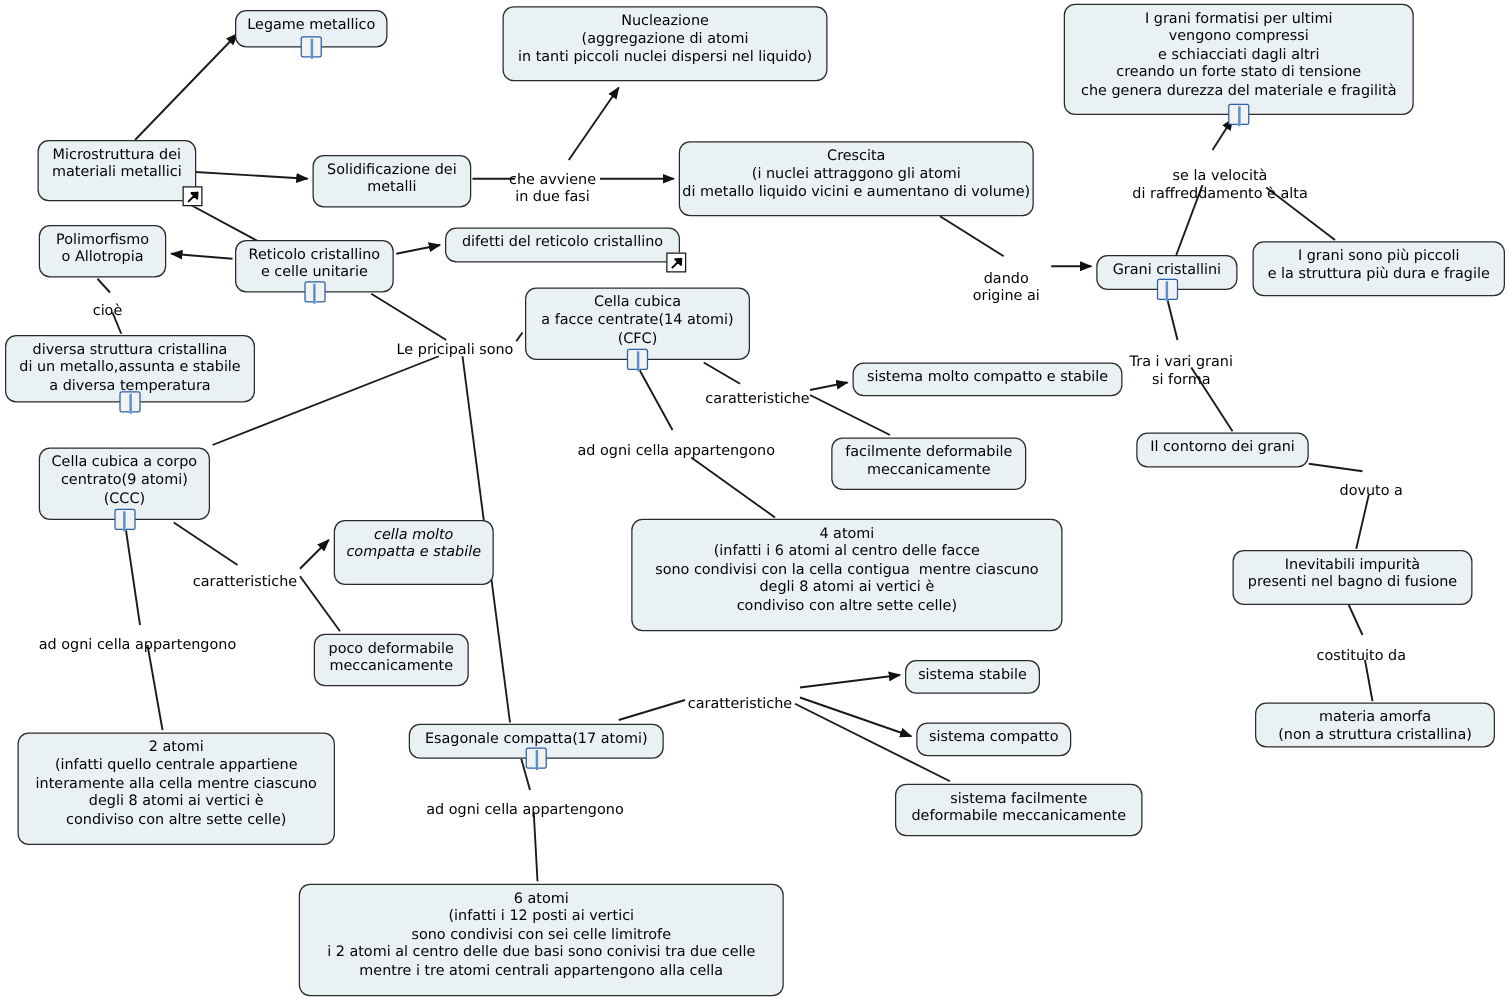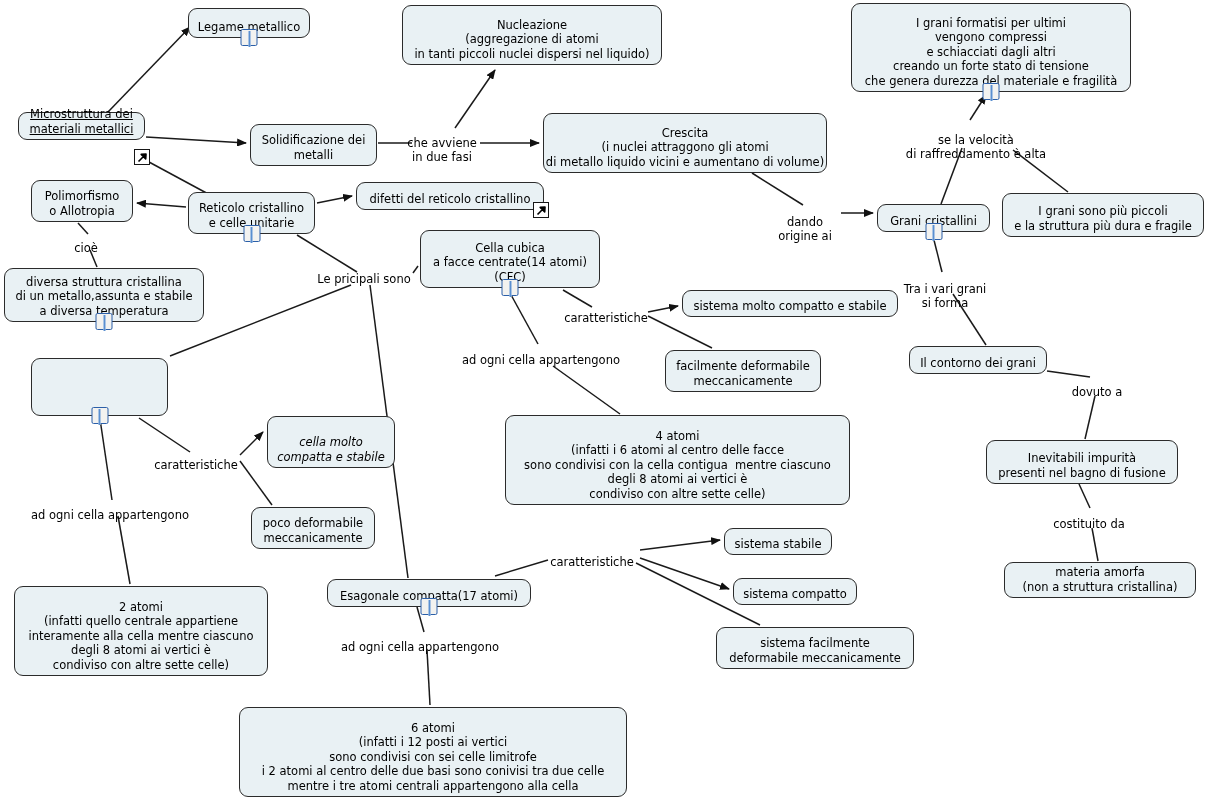--- a/index.html
+++ b/index.html
@@ -26,21 +26,21 @@
     position: absolute;
     box-sizing: border-box;
     background: #e9f1f4;
     border: 1.4px solid #2b2b2b;
     border-radius: 9px;
     color: #000000;
     font-size: 11.5px;
     line-height: 14.4px;
     text-align: center;
     display: flex;
-    align-items: flex-end;
+    align-items: flex-start;
     justify-content: center;
     padding: 3px 8px;
     white-space: pre;
     z-index: 2;
   }
   .node-text { display: block; }
 
   
   .pic-badge {
     position: absolute;
@@ -155,21 +155,21 @@
         <polyline points="118,516 130,584"></polyline>
         <polyline points="495,576 548,560"></polyline>
         <polyline points="640,550 720,540" marker-end="url(#ar)"></polyline>
         <polyline points="640,558 729,589" marker-end="url(#ar)"></polyline>
         <polyline points="636,563 760,625"></polyline>
         <polyline points="417,607 424,632"></polyline>
         <polyline points="427,650 430,705"></polyline>
       </g>
   </svg>
   <div id="node-layer">
-      <div class="node" style="left: 18px; top: 112px; width: 127px; height: 28px; text-decoration: underline;"><span class="node-text">Microstruttura dei
+      <div class="node" style="left: 30px; top: 112px; width: 127px; height: 49px;"><span class="node-text">Microstruttura dei
 materiali metallici</span><span class="link-badge" style="left: 115px; top: 36px;"><svg width="11" height="11" viewBox="0 0 11 11">
             <path d="M1.5,9.5 L8,3 M4.2,2.4 L9,2.1 L8.7,6.9 Z" stroke="#000" stroke-width="1.6" fill="#000" stroke-linejoin="round"></path>
           </svg></span></div>
       <div class="node" style="left: 188px; top: 8px; width: 122px; height: 30px;"><span class="node-text">Legame metallico</span><span class="pic-badge"><span class="pic-inner"><span class="pic-sky"></span><span class="pic-sun"></span><span class="pic-hill"></span></span></span></div>
       <div class="node" style="left: 250px; top: 124px; width: 127px; height: 42px;"><span class="node-text">Solidificazione dei
 metalli</span></div>
       <div class="node" style="left: 402px; top: 5px; width: 260px; height: 60px;"><span class="node-text">Nucleazione
 (aggregazione di atomi
 in tanti piccoli nuclei dispersi nel liquido)</span></div>
       <div class="node" style="left: 543px; top: 113px; width: 284px; height: 60px;"><span class="node-text">Crescita
@@ -202,21 +202,23 @@
       <div class="node" style="left: 505px; top: 415px; width: 345px; height: 90px;"><span class="node-text">4 atomi
 (infatti i 6 atomi al centro delle facce
 sono condivisi con la cella contigua  mentre ciascuno
 degli 8 atomi ai vertici è
 condiviso con altre sette celle)</span></div>
       <div class="node" style="left: 909px; top: 346px; width: 138px; height: 28px;"><span class="node-text">Il contorno dei grani</span></div>
       <div class="node" style="left: 986px; top: 440px; width: 192px; height: 44px;"><span class="node-text">Inevitabili impurità
 presenti nel bagno di fusione</span></div>
       <div class="node" style="left: 1004px; top: 562px; width: 192px; height: 36px;"><span class="node-text">materia amorfa
 (non a struttura cristallina)</span></div>
-      <div class="node" style="left: 31px; top: 358px; width: 137px; height: 58px;"><span class="pic-badge"><span class="pic-inner"><span class="pic-sky"></span><span class="pic-sun"></span><span class="pic-hill"></span></span></span></div>
+      <div class="node" style="left: 31px; top: 358px; width: 137px; height: 58px;"><span class="node-text">Cella cubica a corpo
+centrato(9 atomi)
+(CCC)</span><span class="pic-badge"><span class="pic-inner"><span class="pic-sky"></span><span class="pic-sun"></span><span class="pic-hill"></span></span></span></div>
       <div class="node" style="left: 267px; top: 416px; width: 128px; height: 52px; font-style: italic;"><span class="node-text">cella molto
 compatta e stabile</span></div>
       <div class="node" style="left: 251px; top: 507px; width: 124px; height: 42px;"><span class="node-text">poco deformabile
 meccanicamente</span></div>
       <div class="node" style="left: 14px; top: 586px; width: 254px; height: 90px;"><span class="node-text">2 atomi
 (infatti quello centrale appartiene
 interamente alla cella mentre ciascuno
 degli 8 atomi ai vertici è
 condiviso con altre sette celle)</span></div>
       <div class="node" style="left: 327px; top: 579px; width: 204px; height: 28px;"><span class="node-text">Esagonale compatta(17 atomi)</span><span class="pic-badge"><span class="pic-inner"><span class="pic-sky"></span><span class="pic-sun"></span><span class="pic-hill"></span></span></span></div>

